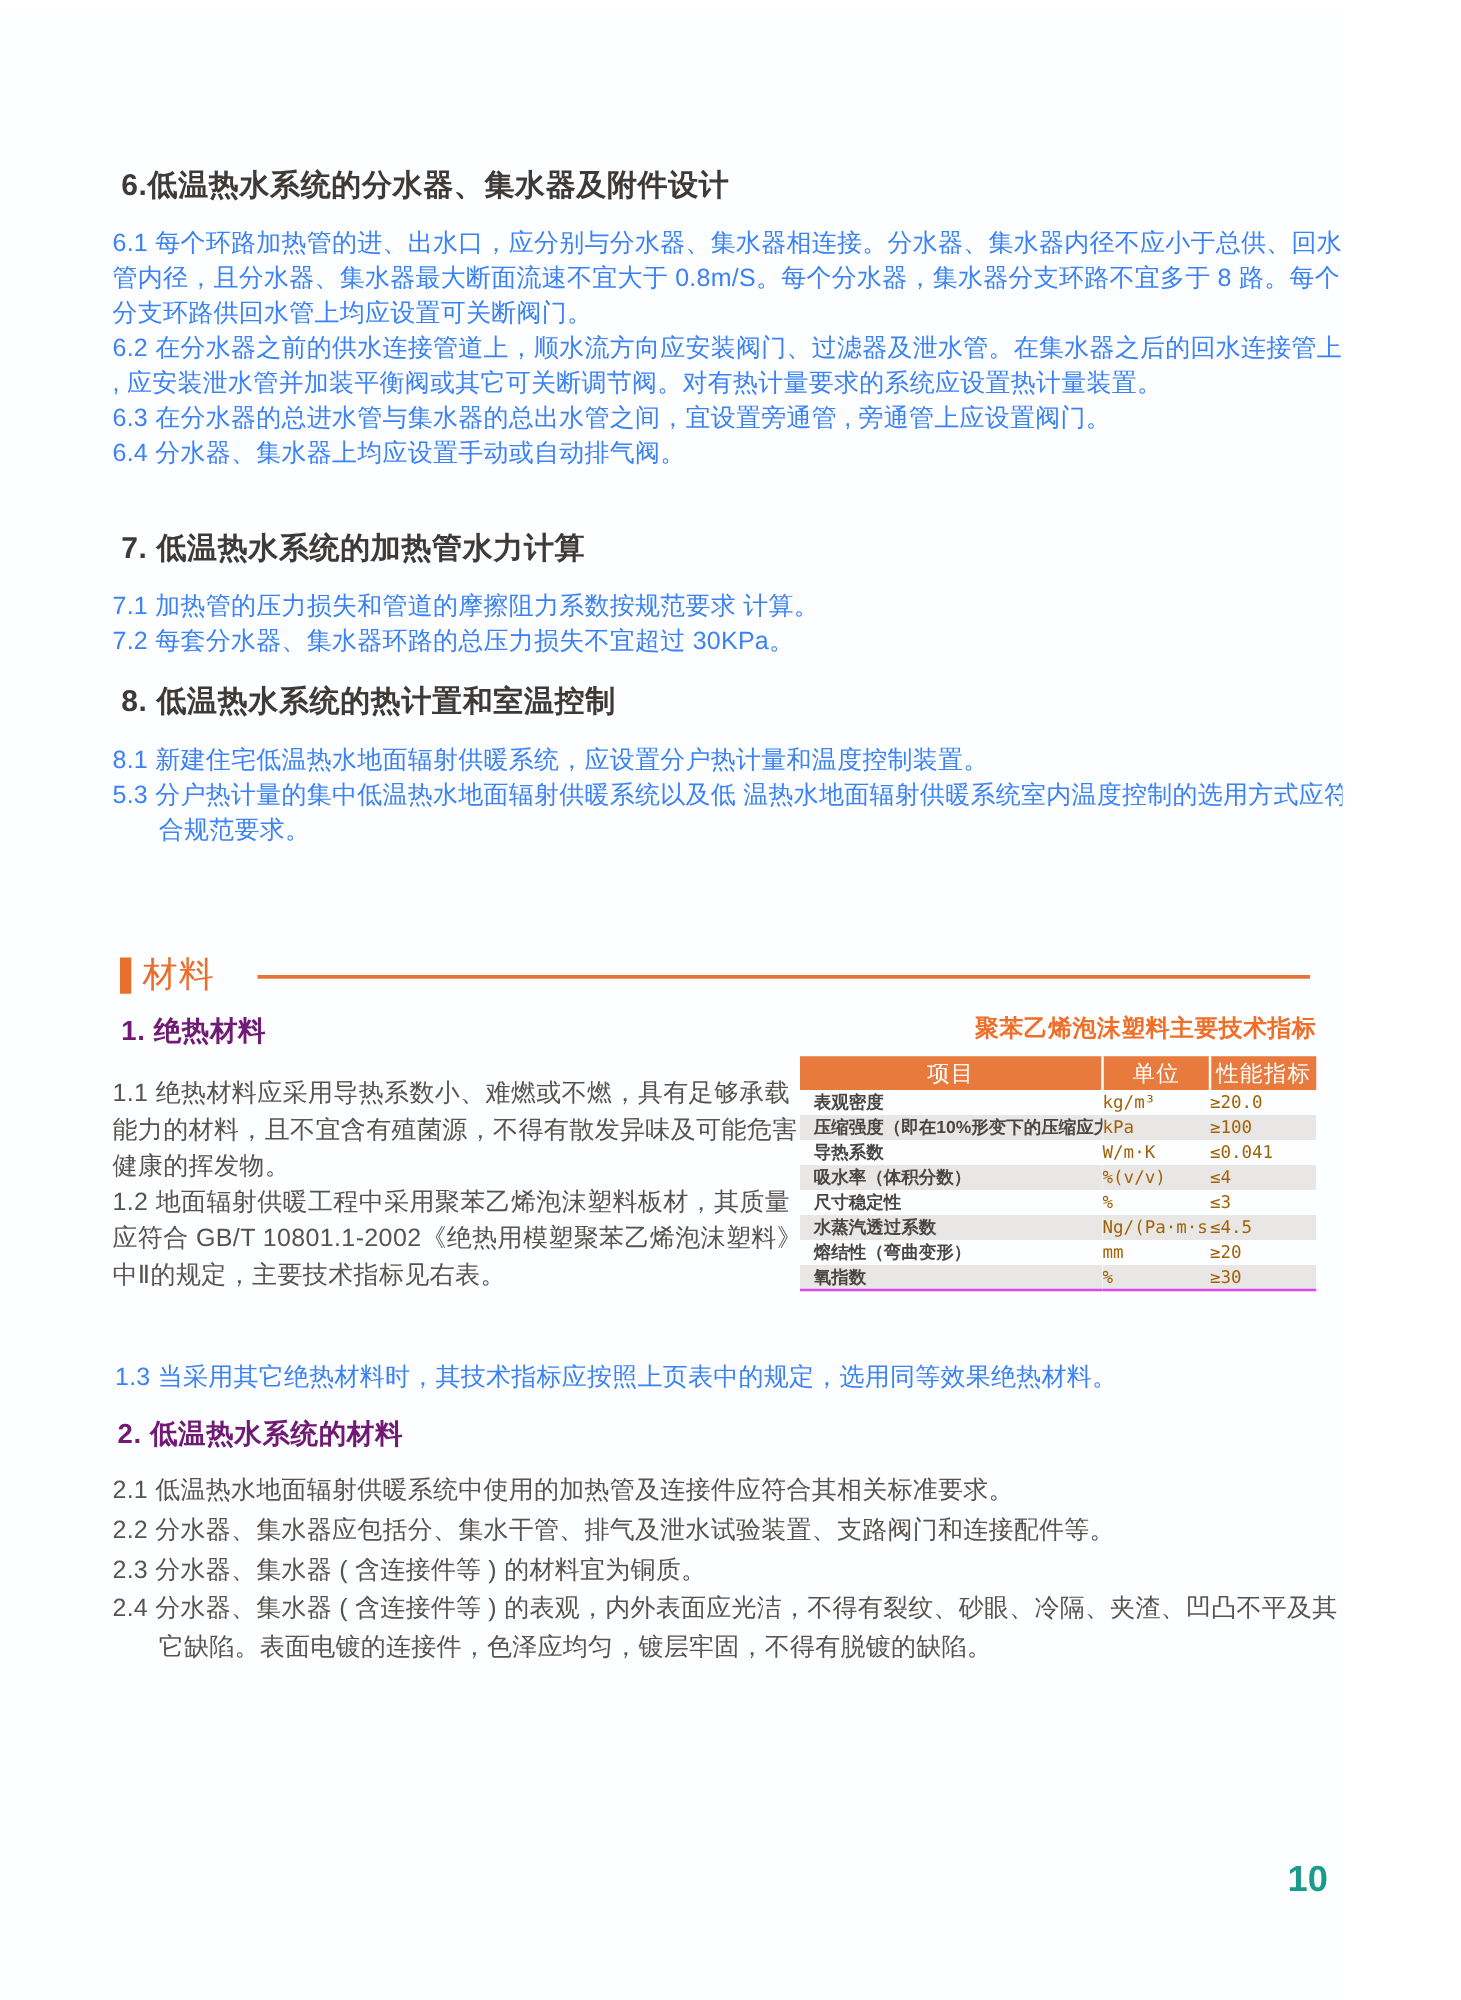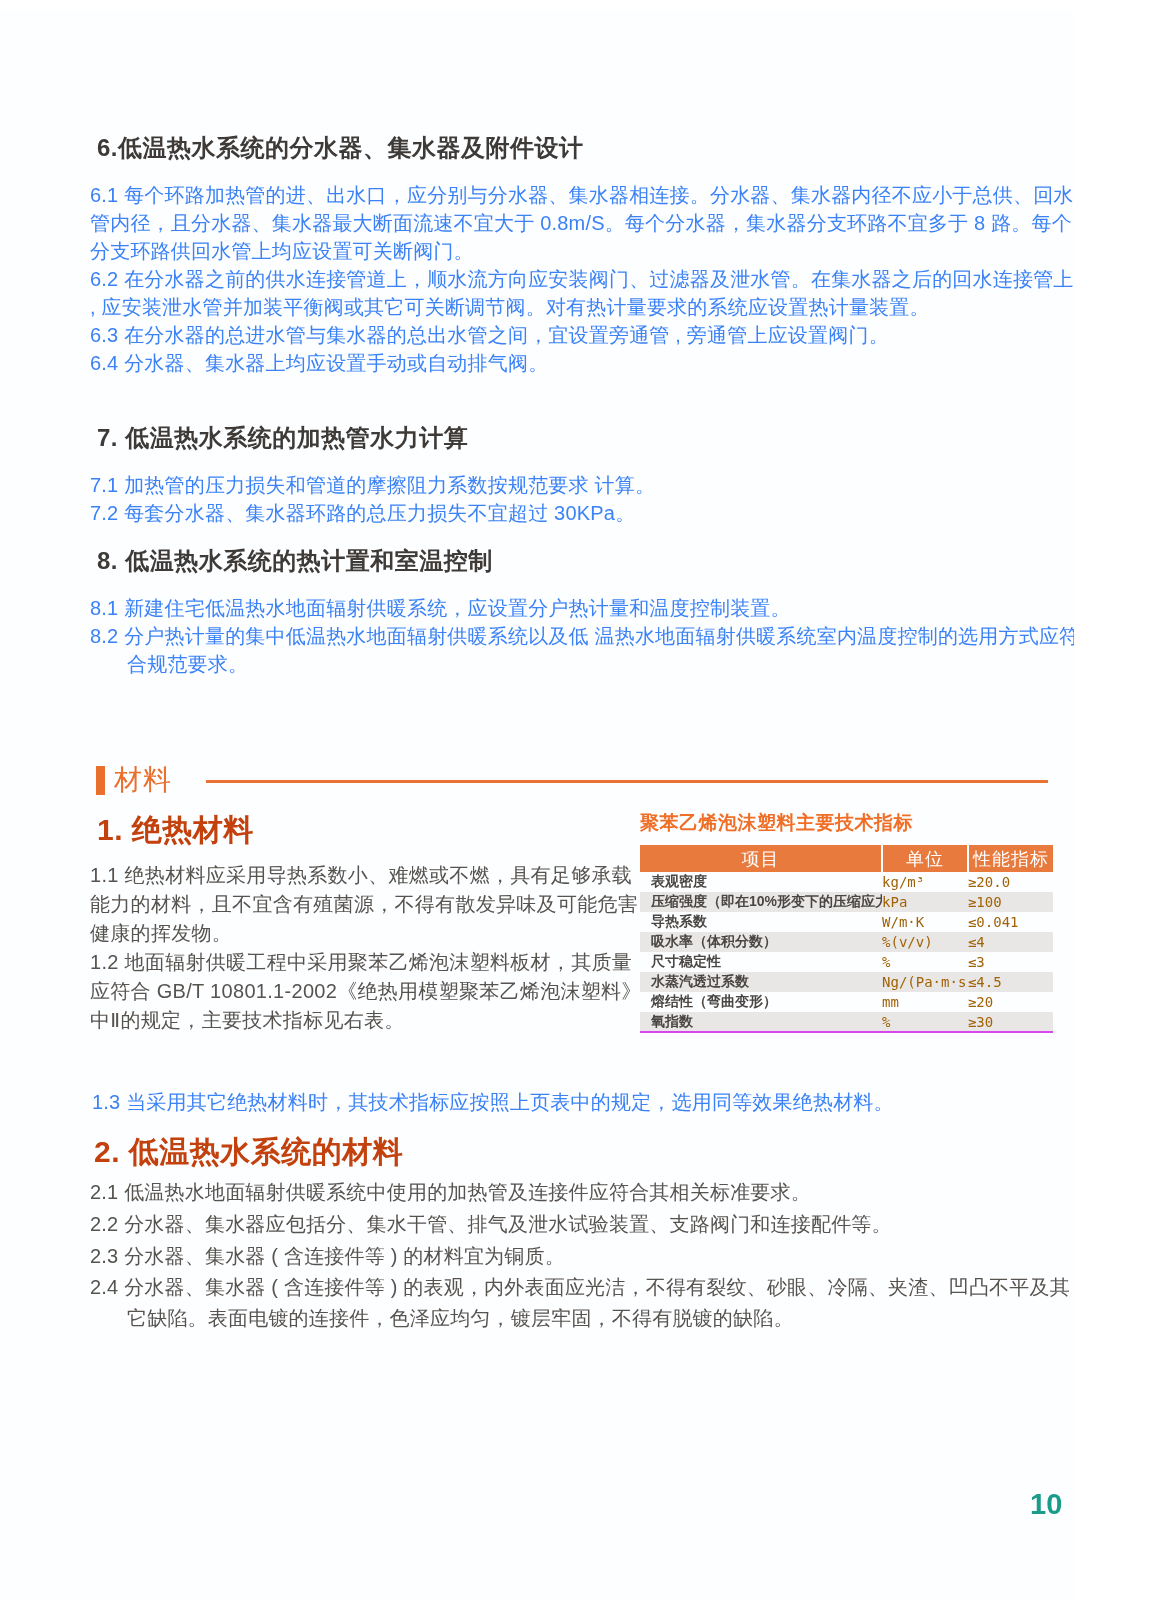--- a/index.html
+++ b/index.html
@@ -21,28 +21,28 @@
   .body-p {
     font-size:20px; line-height:28px; color:#3b82f6;
     letter-spacing:0.2px;
   }
   .hang { padding-left:37px; text-indent:-37px; }
   
   .band { display:flex; align-items:center; }
   .band-bar { width:9px; height:29px; background:#e96f2d; }
   .band-label { font-size:28px; color:#e96f2d; font-weight:normal; margin-left:9px; letter-spacing:1px; }
   .band-line { flex:1; height:3px; background:#e97334; margin-left:34px; margin-top:2px; }
-  h3.sub-h { font-size:30px; font-weight:bold; color:#c2410c; letter-spacing:0.5px;text-align:right; }
+  h3.sub-h { font-size:22px; font-weight:bold; color:#701a75; letter-spacing:0.5px;text-align:right; }
   .col-p { font-size:20px; line-height:29px; color:#57534f; letter-spacing:0.3px; }
   .m2-p { font-size:20px; line-height:32px; color:#57534f; letter-spacing:0.2px; }
   
   .tbl-wrap { width:413px; }
   .tbl-title {
     font-size:19px; font-weight:bold; color:#ef6f28;
-    text-align:left; margin-bottom:9px; letter-spacing:0.5px;
+    text-align:right; margin-bottom:9px; letter-spacing:0.5px;
   }
   table.spec { width:100%; border-collapse:collapse; table-layout:fixed; }
   table.spec th {
     background:#e87a3d; color:#fff; font-weight:normal;
     font-size:18px; height:27px; text-align:center;
     border-left:2px solid #fdfeff; letter-spacing:1px;
   }
   table.spec th:first-child { border-left:none; }
   table.spec col.c1 { width:58.6%; }
   table.spec col.c2 { width:20.8%; }
@@ -76,21 +76,21 @@
 
   <section class="abs" style="left:90px; top:412px; width:992px;">
     <h2 class="sec-h" style="padding-left:7px;">7. 低温热水系统的加热管水力计算</h2>
     <p class="body-p">7.1 加热管的压力损失和管道的摩擦阻力系数按规范要求 计算。</p>
     <p class="body-p">7.2 每套分水器、集水器环路的总压力损失不宜超过 30KPa。</p>
   </section>
 
   <section class="abs" style="left:90px; top:535px; width:992px;">
     <h2 class="sec-h" style="padding-left:7px;">8. 低温热水系统的热计置和室温控制</h2>
     <p class="body-p">8.1 新建住宅低温热水地面辐射供暖系统，应设置分户热计量和温度控制装置。</p>
-    <p class="body-p hang">8.2 分户热计量的集中低温热水地面辐射供暖系统以及低 温热水地面辐射供暖系统室内温度控制的选用方式应符合规范要求。</p>
+    <p class="body-p hang">5.3 分户热计量的集中低温热水地面辐射供暖系统以及低 温热水地面辐射供暖系统室内温度控制的选用方式应符合规范要求。</p>
   </section>
 
   <div class="abs band" style="left:96px; top:751px; width:952px;">
     <span class="band-bar"></span>
     <span class="band-label">材料</span>
     <span class="band-line"></span>
   </div>
 
   <h3 class="sub-h abs" style="left:97px; top:800px;">1. 绝热材料</h3>
 

